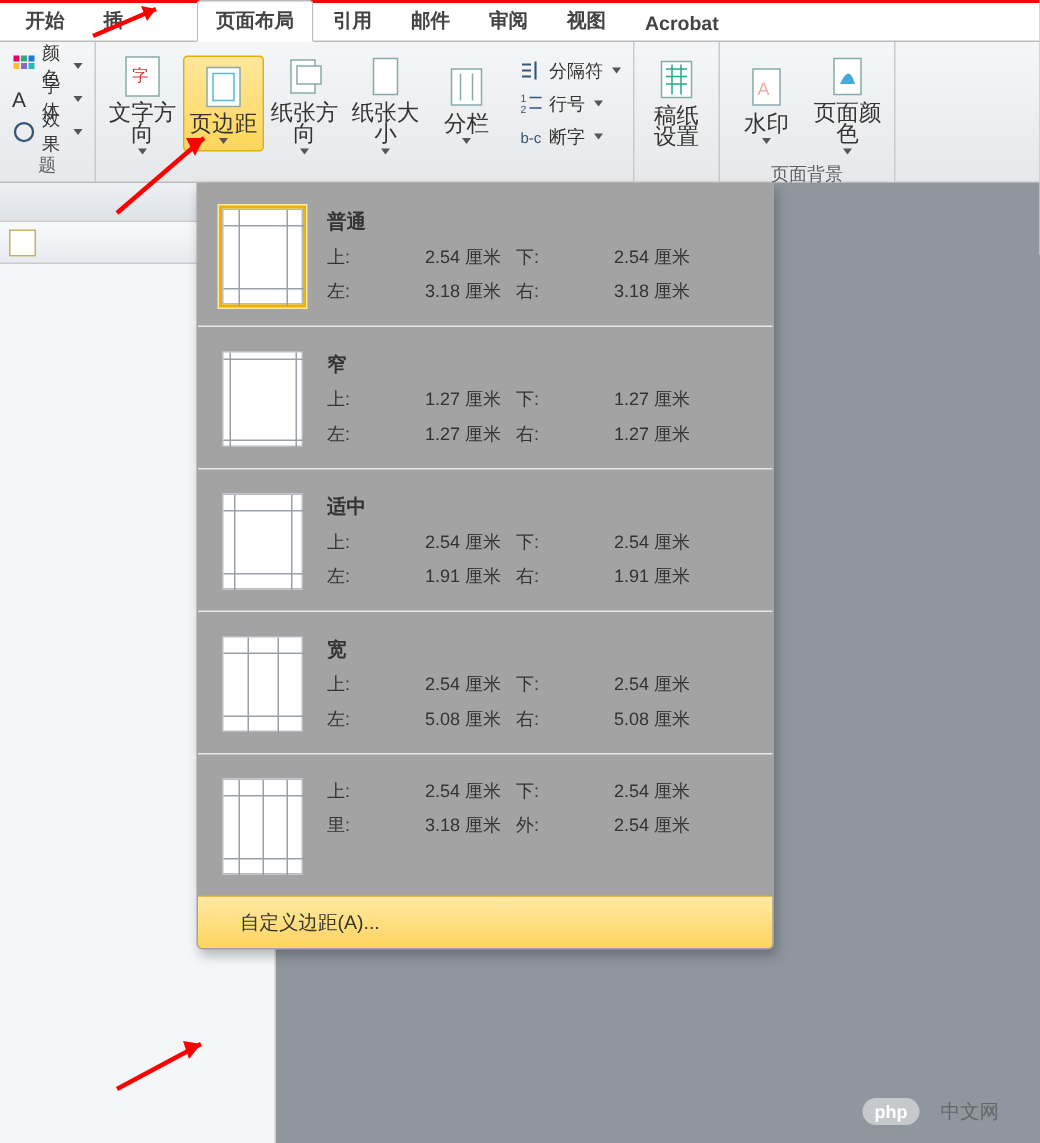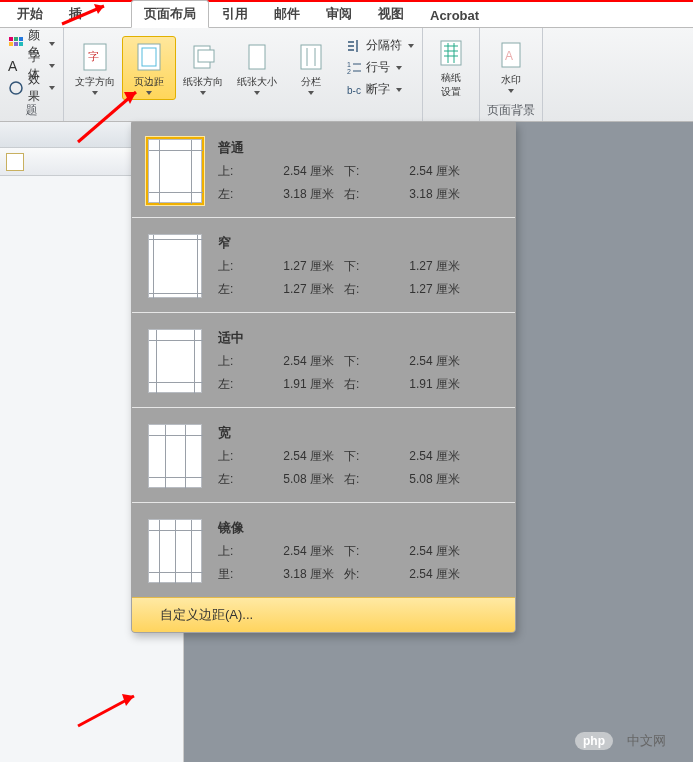--- a/index.html
+++ b/index.html
@@ -11,21 +11,21 @@
     .ribbon { background: linear-gradient(#f5f6f7, #e6e8ea); border-bottom: 1px solid #b9b9b9; height: 94px; display: flex; position: relative; }
     .group { border-right: 1px solid #c7cbd1; display: flex; flex-direction: column; padding: 2px 4px 0 4px; }
     .group-body { flex: 1; display: flex; align-items: center; }
     .group-label { text-align: center; font-size: 12px; color: #5c6066; padding-bottom: 2px; }
     .small-btn { display: flex; align-items: center; gap: 4px; padding: 2px 4px; cursor: pointer; height: 22px; }
     .small-btn .glyph { width: 16px; height: 16px; display: inline-flex; align-items: center; justify-content: center; }
     .dd-arrow { width: 0; height: 0; border-left: 3px solid transparent; border-right: 3px solid transparent; border-top: 4px solid #555; margin-left: 2px; }
     .big-btn { width: 54px; display: flex; flex-direction: column; align-items: center; padding: 4px 2px; cursor: pointer; border: 1px solid transparent; border-radius: 3px; }
     .big-btn.sel { background: linear-gradient(#ffe79c, #ffd65a); border: 1px solid #e1b000; }
     .big-btn .icon { width: 32px; height: 32px; display: flex; align-items: center; justify-content: center; }
-    .big-btn .lbl { font-size: 10px; margin-top: 2px; text-align: center; line-height: 14px; }
+    .big-btn .lbl { font-size: 15px; margin-top: 2px; text-align: center; line-height: 14px; }
     .big-btn .mini-arrow { width: 0; height: 0; border-left: 3px solid transparent; border-right: 3px solid transparent; border-top: 4px solid #555; margin-top: 2px; }
     .col3 { display: flex; flex-direction: column; justify-content: flex-start; }
     .navpane { width: 184px; border-right: 1px solid #ccc; background: #f4f6f8; height: 640px; position: absolute; left: 0; top: 122px; }
     .nav-header { background: linear-gradient(#eef1f4,#dde2e7); height: 26px; border-bottom: 1px solid #c8ccd0; }
     .nav-tabs { background: linear-gradient(#f9fafb,#e7eaee); height: 28px; border-bottom: 1px solid #c8ccd0; display: flex; align-items: center; padding-left: 6px; gap: 6px; }
     .nav-tab-icon { width: 18px; height: 18px; background: #fff; border: 1px solid #c8b060; display: inline-block; }
     .nav-body { padding: 18px 8px; font-size: 12px; color: #333; line-height: 22px; }
     .margin-menu { position: absolute; left: 131px; top: 122px; width: 385px; background: #a3a3a3; border: 1px solid #a3a3a3; box-shadow: 2px 4px 8px rgba(0,0,0,0.25); border-radius: 0 0 4px 4px; }
     .preset { display: flex; padding: 16px 16px 14px 16px; border-top: 1px solid #e6e6e6; }
     .preset:first-child { border-top: none; }
@@ -214,20 +214,30 @@
       <div class="big-btn">
         <span class="icon">
           <svg class="icon-svg" width="30" height="30">
               <rect x="6" y="3" width="18" height="24" fill="#fff" stroke="#8aa"></rect>
               <text x="9" y="20" font-size="12" fill="#d77" opacity="0.6">A</text>
             </svg>
         </span>
         <span class="lbl">水印</span>
         <span class="mini-arrow"></span>
       </div>
+      <div class="big-btn">
+        <span class="icon">
+          <svg class="icon-svg" width="30" height="30">
+              <rect x="6" y="3" width="18" height="24" fill="#fff" stroke="#8aa"></rect>
+              <path d="M10 20 q6 -14 10 0" fill="#4ad"></path>
+            </svg>
+        </span>
+        <span class="lbl">页面颜色</span>
+        <span class="mini-arrow"></span>
+      </div>
     </div>
     <div class="group-label">页面背景</div>
   </div>
 </div>
 
 <div class="doc-area"></div>
 
 <div class="navpane">
   <div class="nav-header"></div>
   <div class="nav-tabs">
@@ -323,21 +333,20 @@
       </div>
       <div class="preset">
         <div class="preset-icon">
           <div class="m-line" style="left: 10px; top: 0px; width: 1px; height: 64px;"></div>
           <div class="m-line" style="left: 42px; top: 0px; width: 1px; height: 64px;"></div>
           <div class="m-line" style="left: 0px; top: 10px; width: 54px; height: 1px;"></div>
           <div class="m-line" style="left: 0px; top: 52px; width: 54px; height: 1px;"></div>
           <div class="m-line" style="left: 26px; top: 0px; width: 1px; height: 64px;"></div>
         </div>
         <div class="preset-body">
-          <div class="preset-title">镜像</div>
           <div class="preset-grid">
             <span>上:</span>
             <span class="val">2.54 厘米</span>
             <span>下:</span>
             <span class="val">2.54 厘米</span>
             <span>里:</span>
             <span class="val">3.18 厘米</span>
             <span>外:</span>
             <span class="val">2.54 厘米</span>
           </div>

